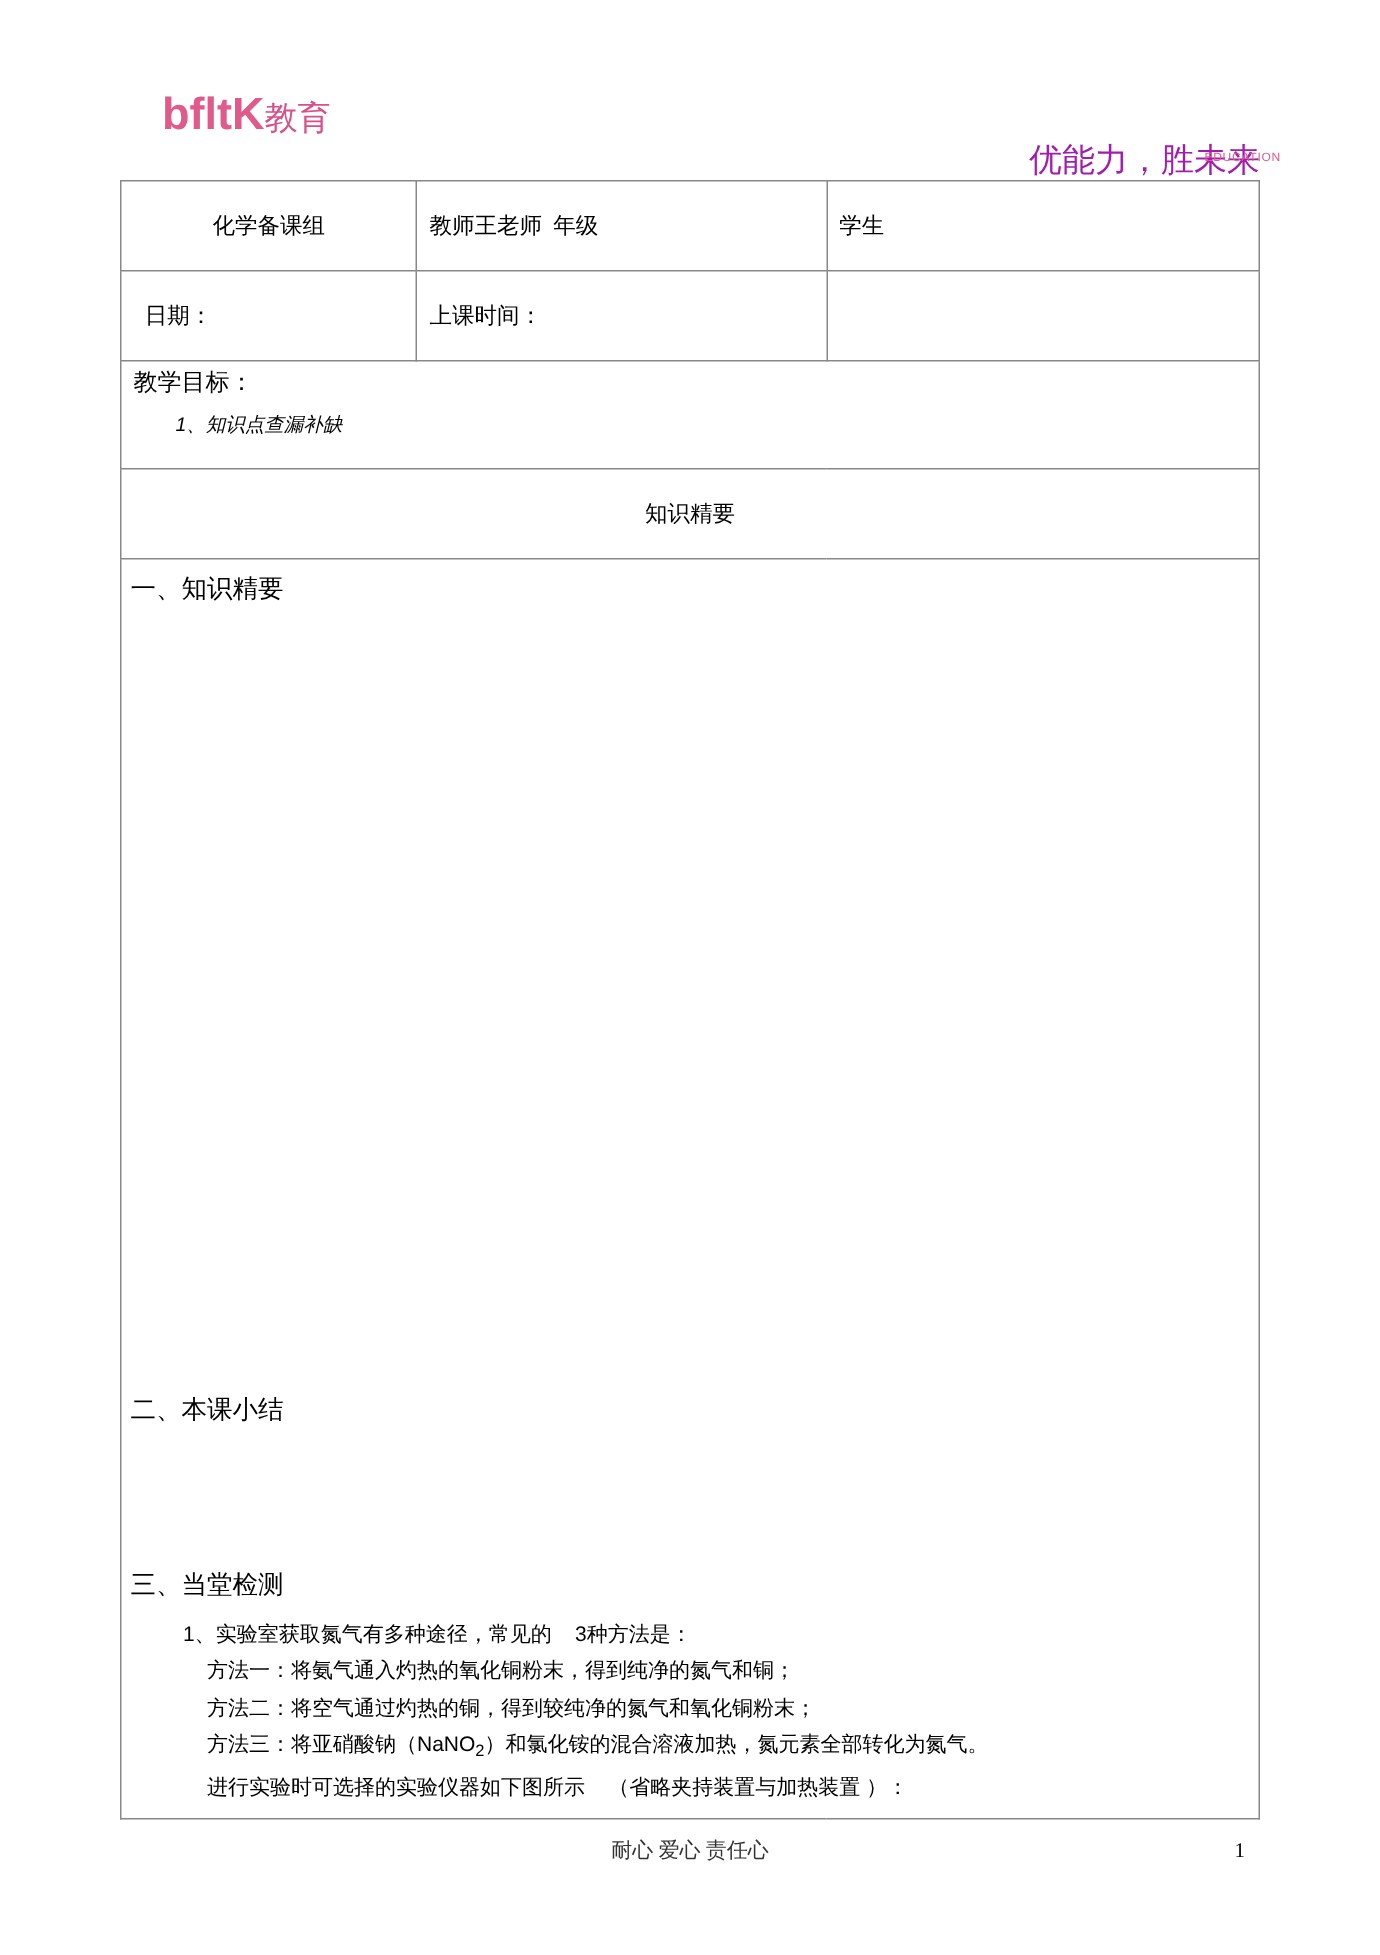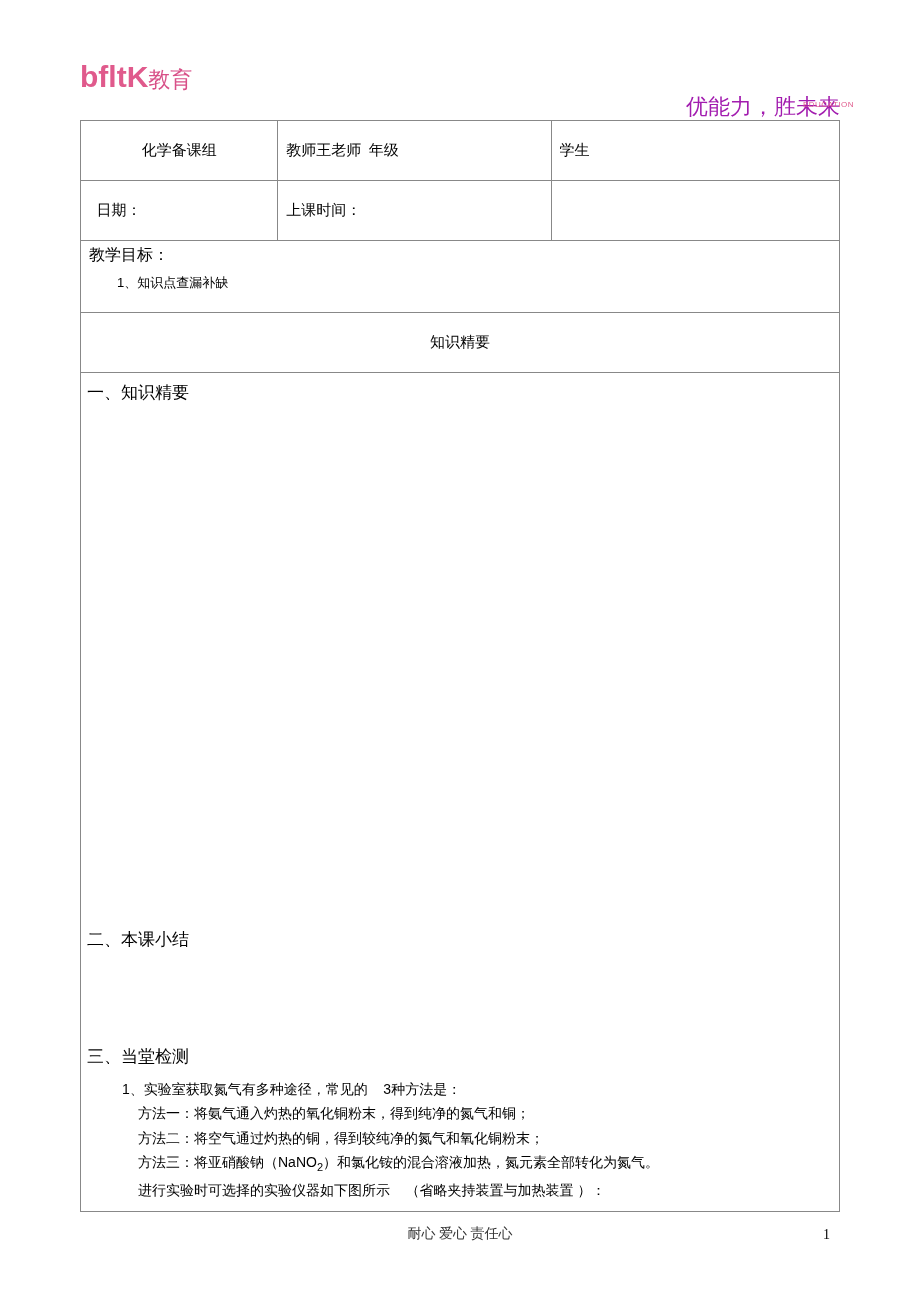--- a/index.html
+++ b/index.html
@@ -11,20 +11,21 @@
       width: 920px;
       height: 1303px;
       background: #ffffff;
       font-family: "SimSun", "宋体", serif;
       position: relative;
     }
     .header-area {
       position: relative;
       padding: 60px 80px 10px 80px;
       height: 120px;
+      margin-left: 28px;
     }
     .logo {
       position: absolute;
       left: 80px;
       top: 60px;
       font-size: 30px;
       color: #e05a8c;
       font-family: Arial, sans-serif;
     }
     .logo-bold {
@@ -78,20 +79,21 @@
     .goal-row td {
       height: 60px;
       vertical-align: top;
       padding-top: 4px;
     }
     .goal-item {
       font-size: 13px;
       font-family: Arial, "SimSun", sans-serif;
       padding-left: 28px;
       padding-top: 8px;
+      font-style: italic;
     }
     .content-header td {
       text-align: center;
       height: 30px;
     }
     .content-body td {
       height: 820px;
       vertical-align: top;
       padding: 8px 6px;
       font-size: 16px;

